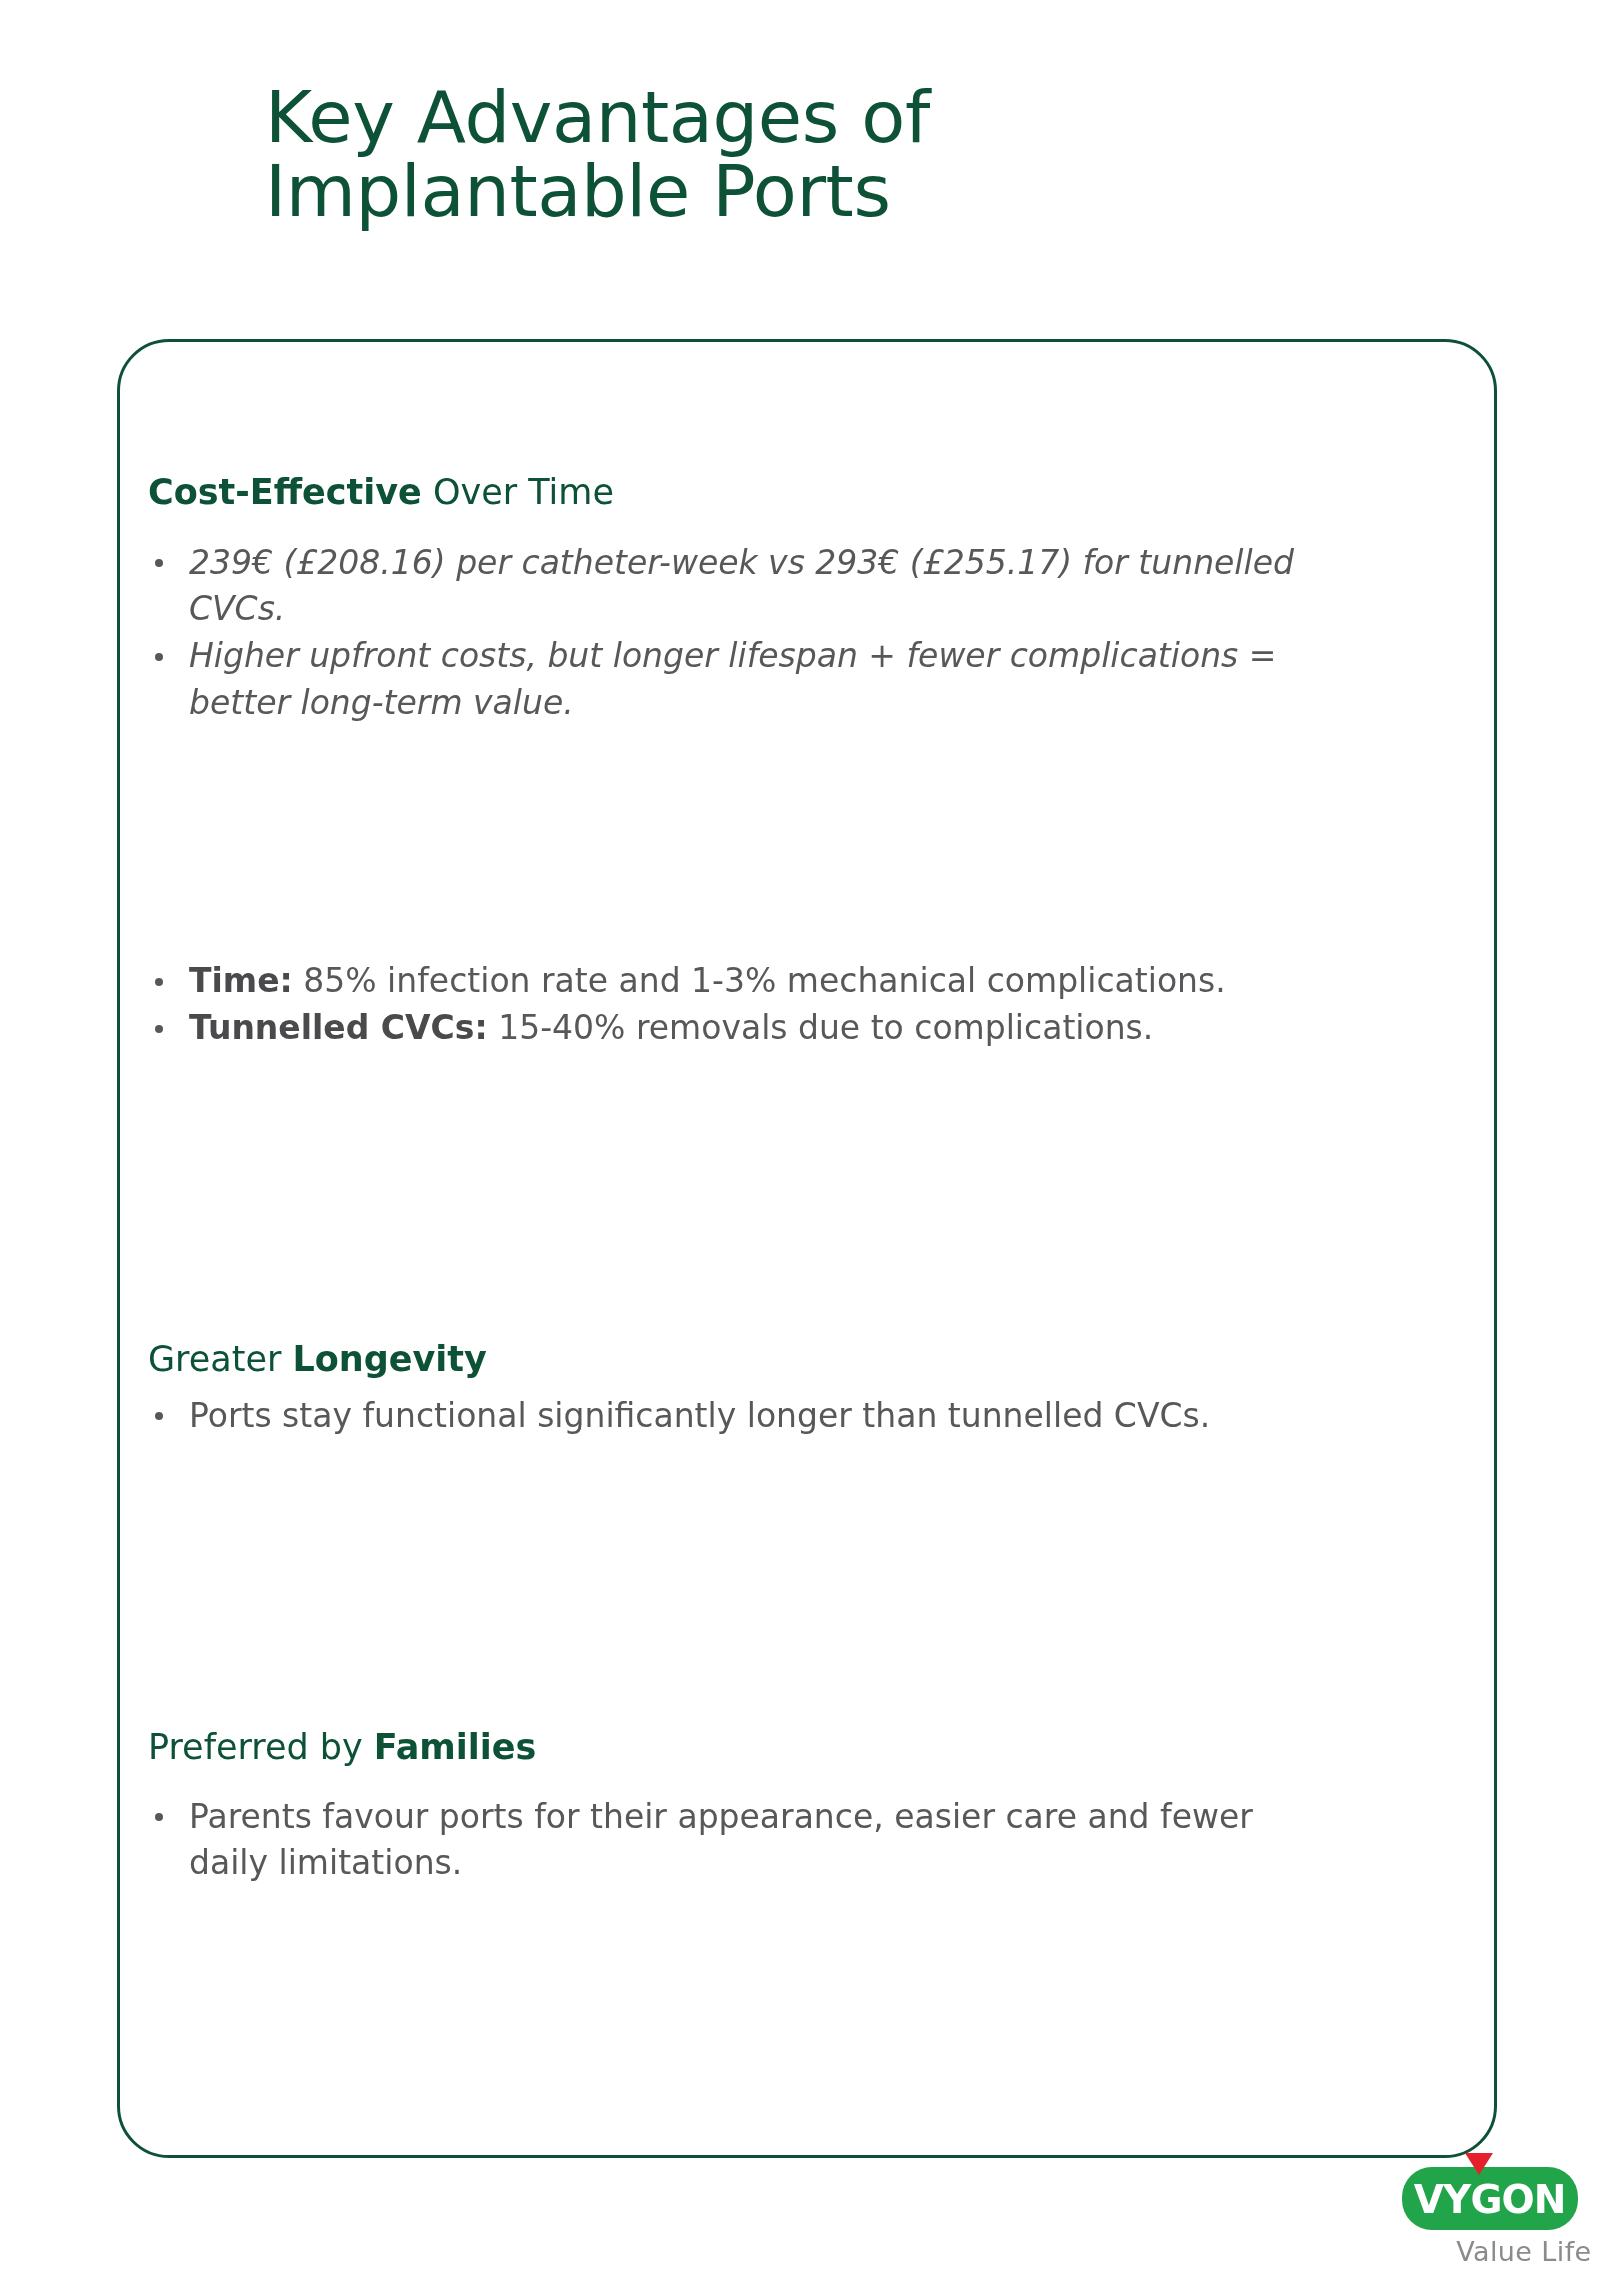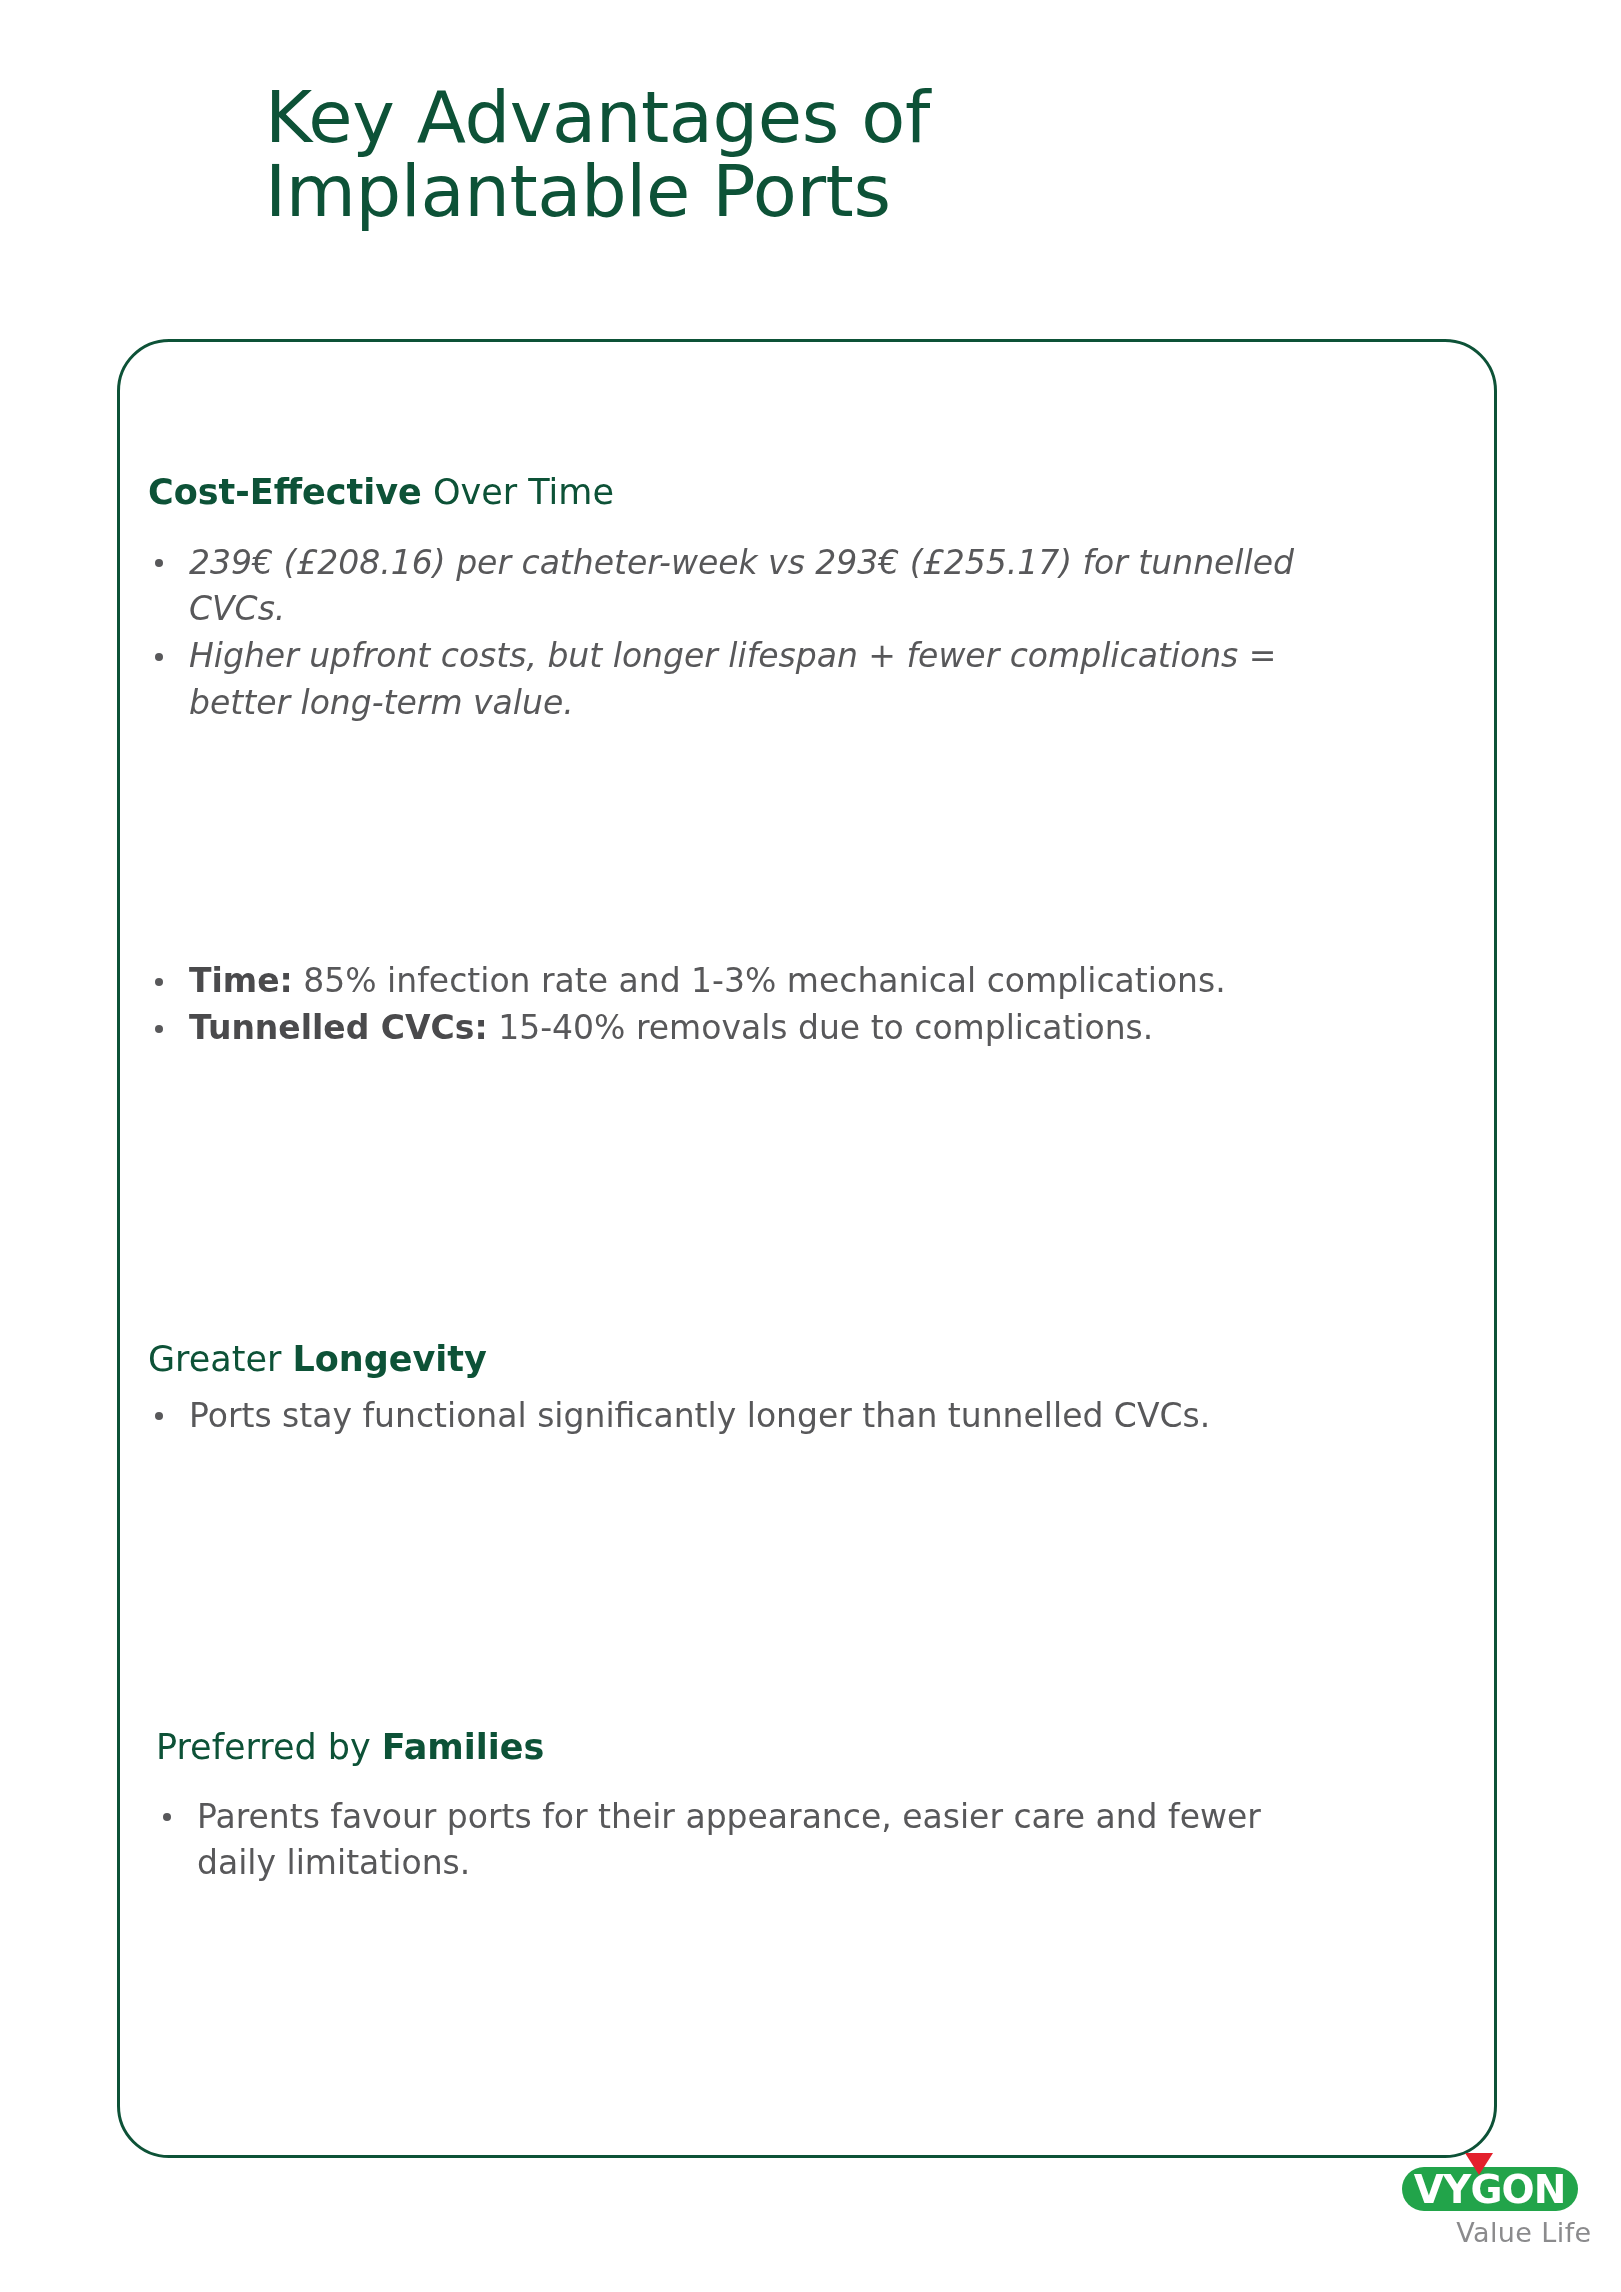--- a/index.html
+++ b/index.html
@@ -45,21 +45,21 @@
   }
 
   
   .section {
     position: absolute;
     left: 148px;
   }
   .section-1 { top: 473px; }
   .section-2 { top: 919px; }
   .section-3 { top: 1340px; }
-  .section-4 { top: 1728px; margin-left: 8px; }
+  .section-4 { top: 1728px; }
 
   .section-heading {
     color: #0d5237;
     font-family: "DejaVu Sans", "Liberation Sans", sans-serif;
     font-size: 35px;
     line-height: 1.1;
     font-weight: 400;
     white-space: nowrap;
     margin: 0;
   }
@@ -104,21 +104,21 @@
   
   .logo {
     position: absolute;
     left: 1391px;
     top: 2167px;
     width: 206px;
   }
   .logo-pill {
     position: relative;
     width: 176px;
-    height: 44px;
+    height: 63px;
     background: #22a44a;
     border-radius: 30px;
     margin-left: 10.7px;
   }
   .logo-word {
     position: absolute;
     left: 0;
     right: 0;
     top: 50%;
     transform: translateY(-50%);

